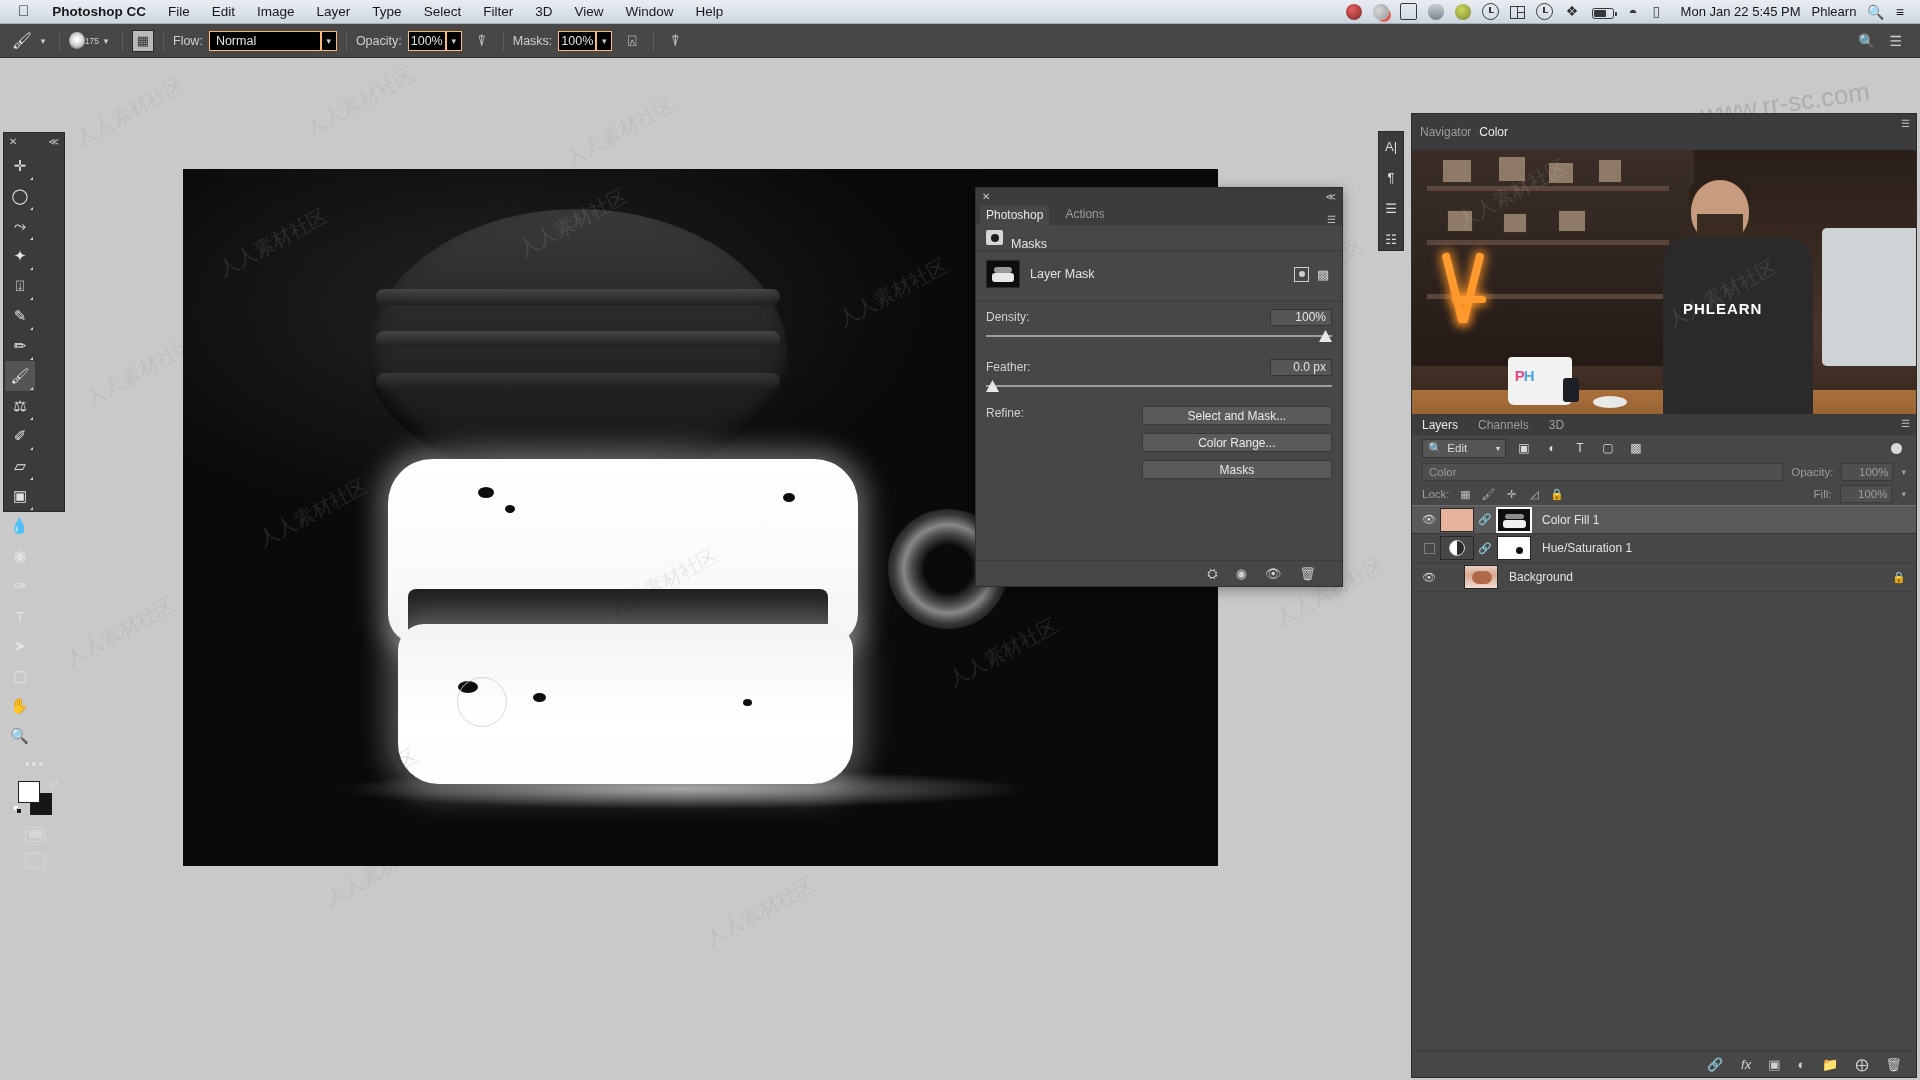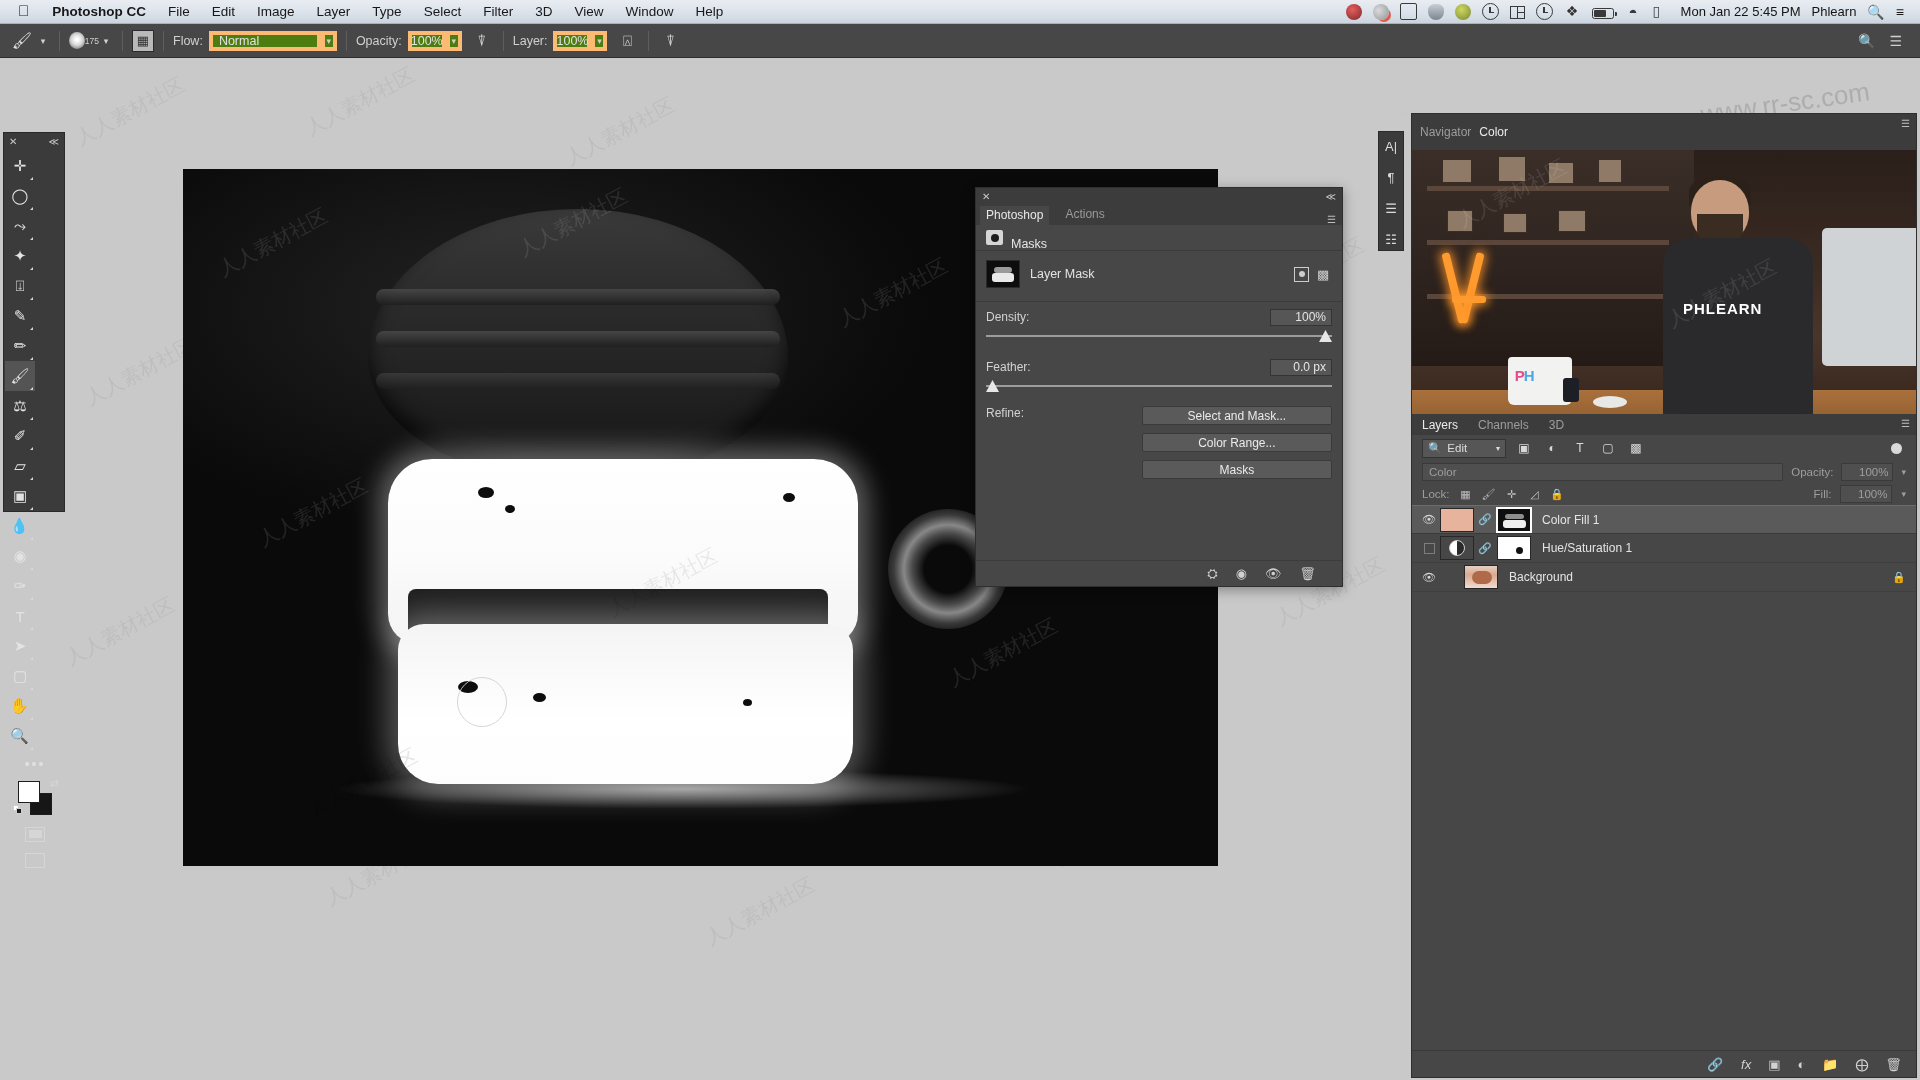--- a/index.html
+++ b/index.html
@@ -42,21 +42,21 @@
   #menubar .mb-search{font-size:14px;}
   
   #optbar{
     position:absolute; left:0; top:24px; width:1920px; height:34px;
     background:#474747; border-bottom:1px solid #2c2c2c;
     display:flex; align-items:center; padding:0 8px; gap:0px; z-index:55;
   }
   .ob-sep{ width:1px;height:20px;background:#5e5e5e;margin:0 9px;}
   .ob-label{ color:#d0d0d0; font-size:12.5px; margin-right:6px;}
   .ob-field{
-    background:#4d7c0f;border:4px solid #fdba74;color:#e2e2e2;height:20px;
+    background:#000000;border:1px solid #fdba74;color:#e2e2e2;height:20px;
     display:flex;align-items:center;padding:0 6px;font-size:12.5px;
   }
   .ob-combo{display:flex;align-items:center;}
   .ob-arrow{ width:14px;height:20px;display:flex;align-items:center;justify-content:center;color:#cfcfcf;font-size:9px;}
   .brushprev{
     width:30px;height:28px;display:flex;flex-direction:row;align-items:center;justify-content:center;position:relative;
   }
   .brushprev .blob{width:17px;height:17px;border-radius:50%;background:radial-gradient(circle at 50% 45%,#ffffff 10%,#d8d8d8 45%,#8a8a8a 78%,#6d6d6d 100%);}
   .brushprev .num{font-size:8.5px;color:#cfcfcf;margin-top:0px;line-height:8px;}
   .brush-icon{font-size:16px;color:#e0e0e0;}
@@ -287,21 +287,21 @@
     <div class="ob-field ob-arrow" style="width:16px;padding:0;">▾</div>
   </div>
   <div class="ob-sep"></div>
   <span class="ob-label">Opacity:</span>
   <div class="ob-combo">
     <div class="ob-field" style="width:38px;justify-content:center;">100%</div>
     <div class="ob-field ob-arrow" style="width:16px;padding:0;">▾</div>
   </div>
   <div class="ob-airbrush" style="margin-left:8px;">⍒</div>
   <div class="ob-sep"></div>
-  <span class="ob-label">Layer:</span>
+  <span class="ob-label">Masks:</span>
   <div class="ob-combo">
     <div class="ob-field" style="width:38px;justify-content:center;">100%</div>
     <div class="ob-field ob-arrow" style="width:16px;padding:0;">▾</div>
   </div>
   <div class="ob-airbrush" style="margin-left:8px;">⍓</div>
   <div class="ob-sep"></div>
   <div class="ob-sym">⍒</div>
   <div class="ob-right">
     <span>🔍</span>
     <span>☰</span>

